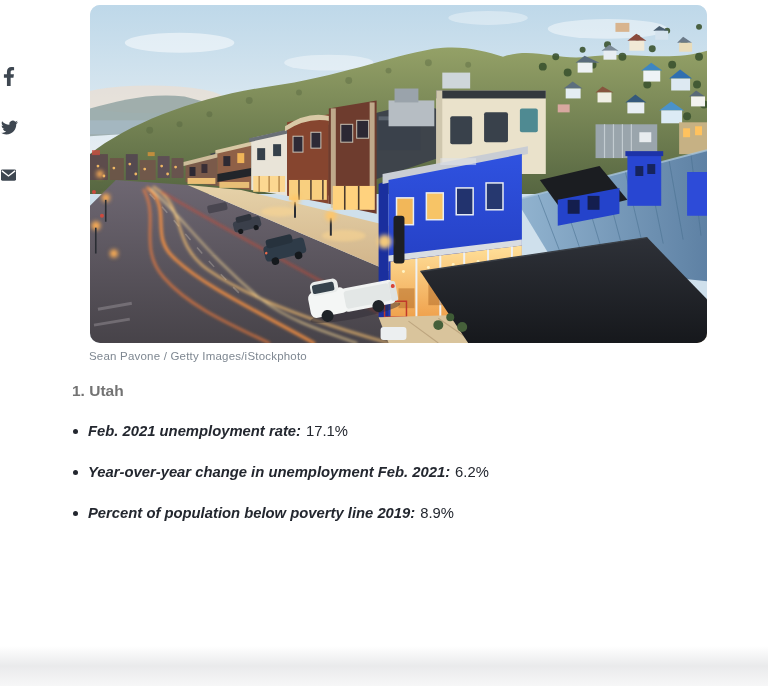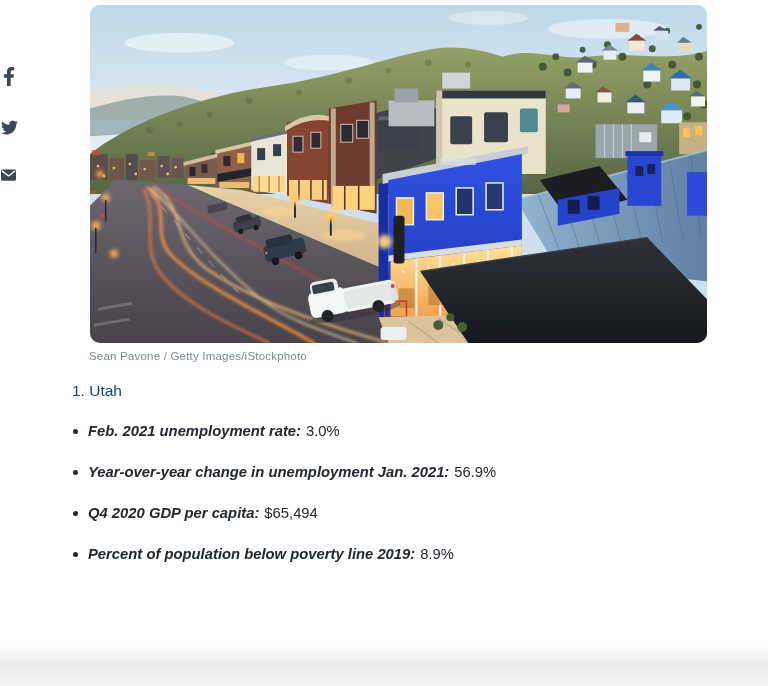--- a/index.html
+++ b/index.html
@@ -21,21 +21,21 @@
 
   
   .hero { position:absolute; left:90px; top:5px; width:617px; height:338px;
           margin:0; border-radius:10px; overflow:hidden; background:#cfe0ec; }
   .hero svg { width:100%; height:100%; display:block; }
 
   .credit { position:absolute; left:89px; top:350px; font-size:11.5px;
             color:#7e8791; letter-spacing:.2px; }
 
   .heading { position:absolute; left:72px; top:382px; margin:0;
-             font-size:15.5px; font-weight:400; color:#0c4a6e; }
+             font-size:15.5px; font-weight:700; color:#737373; }
 
   .stats { position:absolute; left:0; top:424px; width:768px;
            margin:0; padding:0; list-style:none; }
   .stats li { position:relative; height:15px; margin:0 0 26px 0; padding-left:88px;
               font-size:14.8px; line-height:15px; color:#23272f; white-space:nowrap; }
   .dot { position:absolute; left:73px; top:5px; width:5px; height:5px;
          border-radius:50%; background:#23272f; }
   .stat-label { font-weight:700;font-style:italic; }
   .stat-value { margin-left:5px; font-weight:400; }
 
@@ -425,20 +425,19 @@
           <circle cx="12" cy="212" r="2" fill="#cc4a3e"></circle>
       </g>
     </svg>
   </figure>
 
   <div class="credit">Sean Pavone / Getty Images/iStockphoto</div>
 
   <h2 class="heading">1. Utah</h2>
 
   <ul class="stats">
-    <li><span class="dot"></span><span class="stat-label">Feb. 2021 unemployment rate:</span><span class="stat-value">3.0%</span></li>
-    <li><span class="dot"></span><span class="stat-label">Year-over-year change in unemployment Jan. 2021:</span><span class="stat-value">56.9%</span></li>
-    <li><span class="dot"></span><span class="stat-label">Q4 2020 GDP per capita:</span><span class="stat-value">$65,494</span></li>
+    <li><span class="dot"></span><span class="stat-label">Feb. 2021 unemployment rate:</span><span class="stat-value">17.1%</span></li>
+    <li><span class="dot"></span><span class="stat-label">Year-over-year change in unemployment Feb. 2021:</span><span class="stat-value">6.2%</span></li>
     <li><span class="dot"></span><span class="stat-label">Percent of population below poverty line 2019:</span><span class="stat-value">8.9%</span></li>
   </ul>
 
   <div class="bottom-shade"></div>
 </div>
 
 </body></html>

